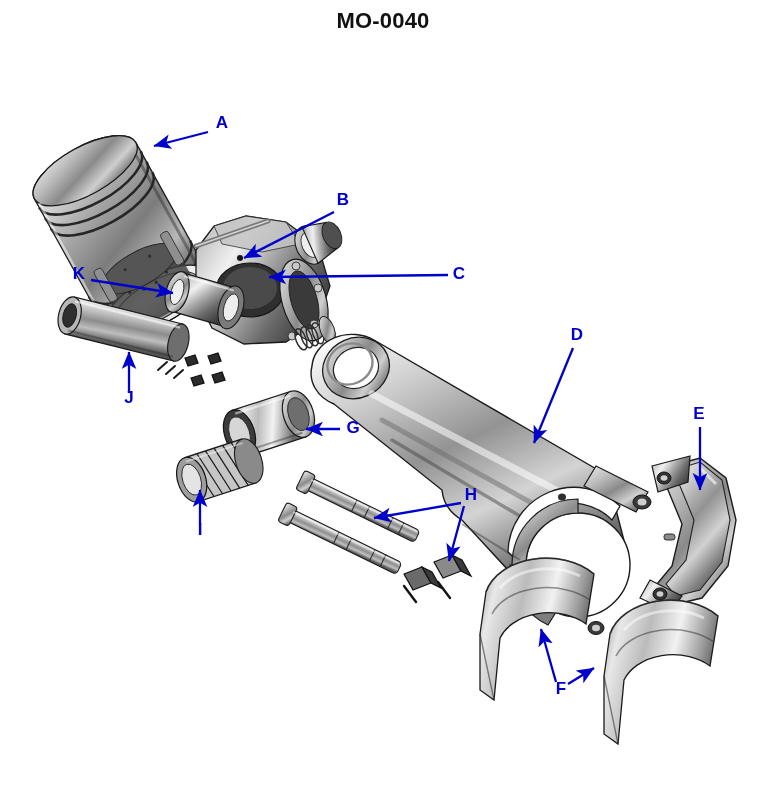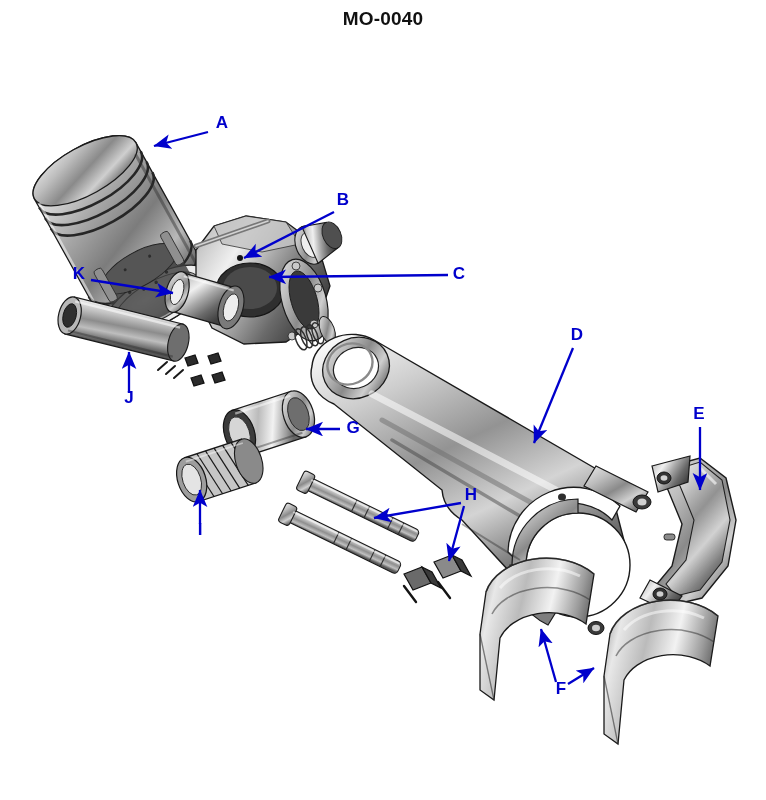--- a/index.html
+++ b/index.html
@@ -1,19 +1,19 @@
 <!DOCTYPE html>
 <html><head>
 <meta charset="utf-8">
 <style>
   html,body{margin:0;padding:0;background:#ffffff;}
   body{width:766px;height:800px;position:relative;overflow:hidden;
        font-family:"Liberation Sans",sans-serif;}
   #page-title{position:absolute;top:8px;left:0;width:766px;text-align:center;
-       font-size:19px;font-weight:bold;color:#111111;letter-spacing:.2px;}
+       font-size:22px;font-weight:bold;color:#111111;letter-spacing:.2px;}
   #figure{position:absolute;left:0;top:0;width:766px;height:800px;}
   svg{display:block;}
   .callout-label{font-family:"Liberation Sans",sans-serif;font-size:17px;
        font-weight:bold;fill:#0000CC;}
 </style>
 </head>
 <body>
 
 <div id="page-title">MO-0040</div>
 

